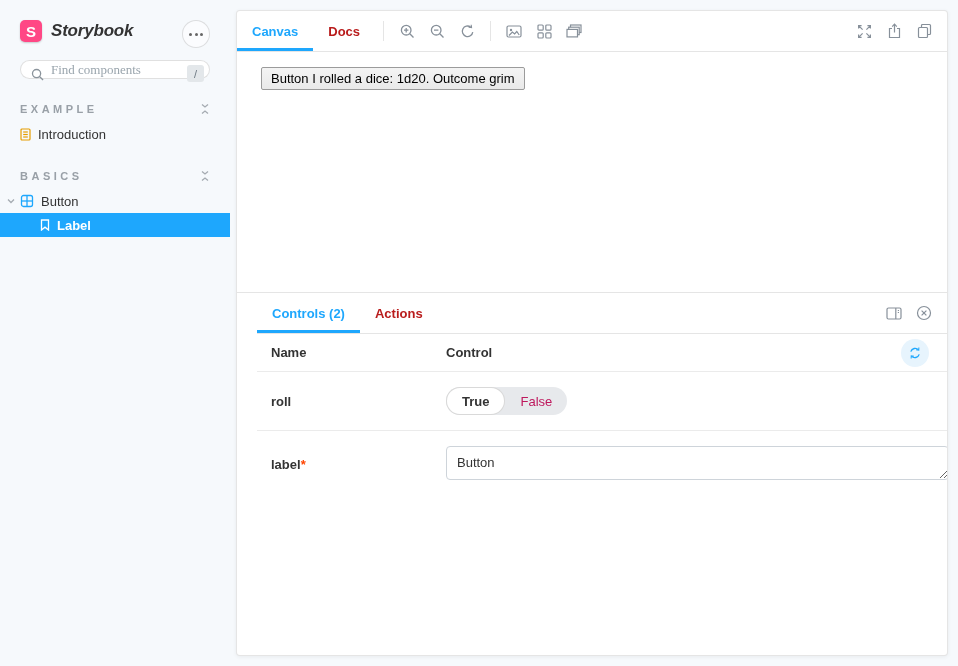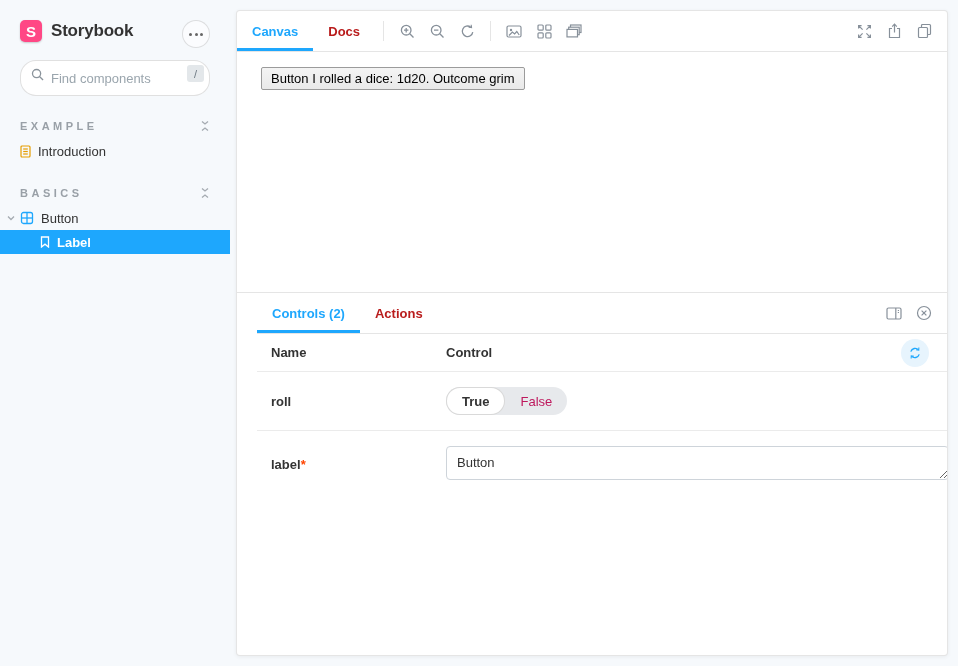--- a/index.html
+++ b/index.html
@@ -16,36 +16,36 @@
 
   
   .sidebar { position: absolute; left: 0; top: 0; width: 236px; height: 100%; }
   .brand-row { display: flex; align-items: center; padding: 20px 26px 0 20px; position: relative; }
   .logo-badge {
     width: 22px; height: 22px; border-radius: 5px; background: #FF4785;
     color: #fff; font-weight: bold; font-size: 15px;
     display: flex; align-items: center; justify-content: center;
     box-shadow: 0 1px 2px rgba(0,0,0,.2);
   }
-  .brand-name { font-size: 17px; font-weight: bold; margin-left: 9px; letter-spacing: -0.2px; }
+  .brand-name { font-size: 17px; font-weight: bold; margin-left: 9px; letter-spacing: -0.2px; font-style: italic; }
   .menu-btn {
     position: absolute; right: 26px; top: 20px;
     width: 28px; height: 28px; border-radius: 50%;
     border: 1px solid rgba(0,0,0,.12); background: rgba(255,255,255,.5);
     display: flex; align-items: center; justify-content: center; gap: 2.5px;
     cursor: pointer;
   }
   .menu-btn i { width: 3px; height: 3px; border-radius: 50%; background: #666; }
 
   .search-row { margin: 18px 26px 0 20px; position: relative; }
   .search-input {
-    width: 100%; height: 36px; border-radius: 16px;
+    width: 100%; height: 19px; border-radius: 16px;
     border: 1px solid rgba(0,0,0,.12); background: #fff;
     padding: 0 28px 0 30px; font-size: 13px; color: #333; outline: none;
-    font-family: Liberation Sans, sans-serif;
+    font-family: Liberation Serif, serif;
   }
   .search-input::placeholder { color: #9AA5AD; }
   .search-glyph { position: absolute; left: 11px; top: 8px; color: #8A939B; }
   .slash-key {
     position: absolute; right: 6px; top: 5px;
     width: 17px; height: 17px; border-radius: 3px; background: #E3E7EA;
     color: #6E7A83; font-size: 11px; display: flex; align-items: center; justify-content: center;
   }
 
   .side-section { margin-top: 24px; }

